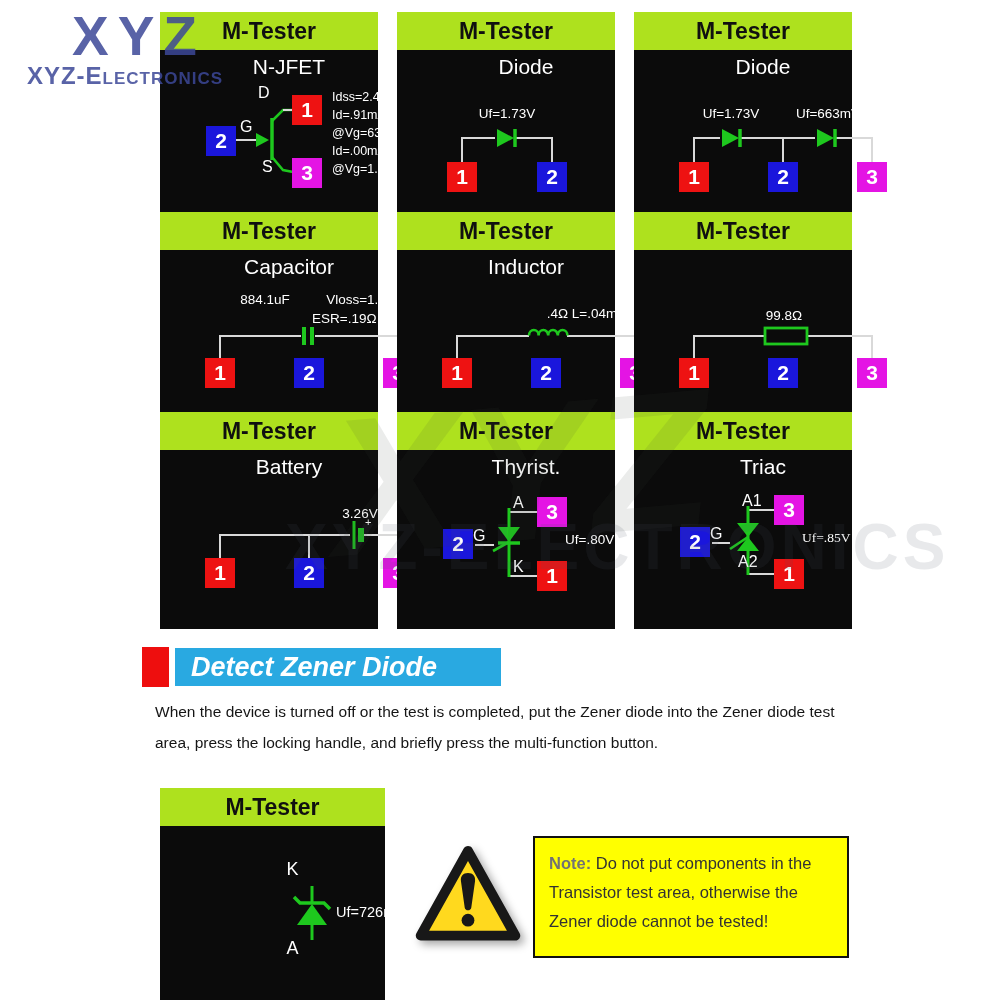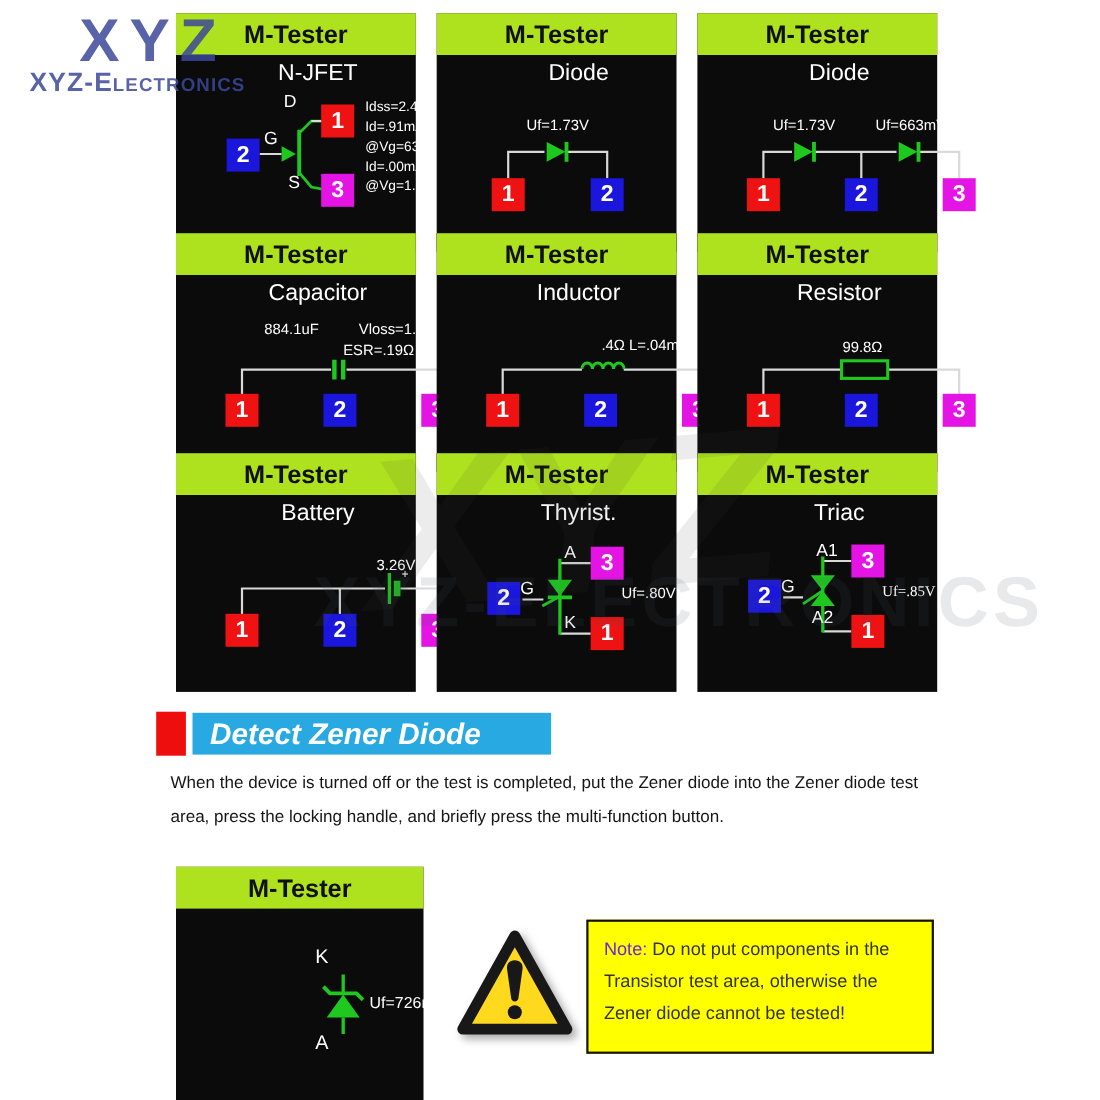--- a/index.html
+++ b/index.html
@@ -36,21 +36,21 @@
   .hd-bar{position:absolute;left:175px;top:648px;width:326px;height:38px;background:#29a9e1;
           color:#ffffff;font-size:27px;font-weight:bold;font-style:italic;line-height:38px;
           padding-left:16px;box-sizing:border-box;}
   .bodytext{position:absolute;left:155px;top:697px;width:712px;color:#151515;font-size:15.5px;
           line-height:30.5px;}
 
   
   .notebox{position:absolute;left:533px;top:836px;width:316px;height:122px;background:#ffff00;
           border:2px solid #111111;box-sizing:border-box;padding:11px 14px;color:#333333;
           font-size:16.5px;line-height:29px;}
-  .notebox .nlabel{color:#6d28d9;font-weight:normal;}
+  .notebox .nlabel{color:#737373;font-weight:bold;}
   .warnicon{position:absolute;left:413px;top:843px;filter:drop-shadow(4px 4px 4px rgba(0,0,0,0.35));}
 </style>
 </head>
 <body>
 
 <div id="stage">
 
   <div class="panel" style="left:160px;top:12px;">
     <div class="phead">M-Tester</div>
     <div class="pbody">
@@ -148,21 +148,20 @@
       </svg>
       <div class="pad pr" style="left:5px;top:108px;">1</div>
       <div class="pad pb" style="left:94px;top:108px;">2</div>
       <div class="pad pm" style="left:183px;top:108px;">3</div>
     </div>
   </div>
 
   <div class="panel" style="left:634px;top:212px;">
     <div class="phead">M-Tester</div>
     <div class="pbody">
-      <div class="ptitle">Resistor</div>
       <div class="wlabel" style="left:60px;top:58px;width:100px;text-align:center;">99.8Ω</div>
       <svg class="schem" width="218" height="142" viewBox="0 0 218 142">
         <polyline points="20,110 20,86 91,86" fill="none" stroke="#d9d9d9" stroke-width="2"></polyline>
         <polyline points="133,86 198,86 198,110" fill="none" stroke="#d9d9d9" stroke-width="2"></polyline>
         <rect x="91" y="78" width="42" height="16" fill="#0b0b0b" stroke="#1ec81e" stroke-width="2.8"></rect>
       </svg>
       <div class="pad pr" style="left:5px;top:108px;">1</div>
       <div class="pad pb" style="left:94px;top:108px;">2</div>
       <div class="pad pm" style="left:183px;top:108px;">3</div>
     </div>

